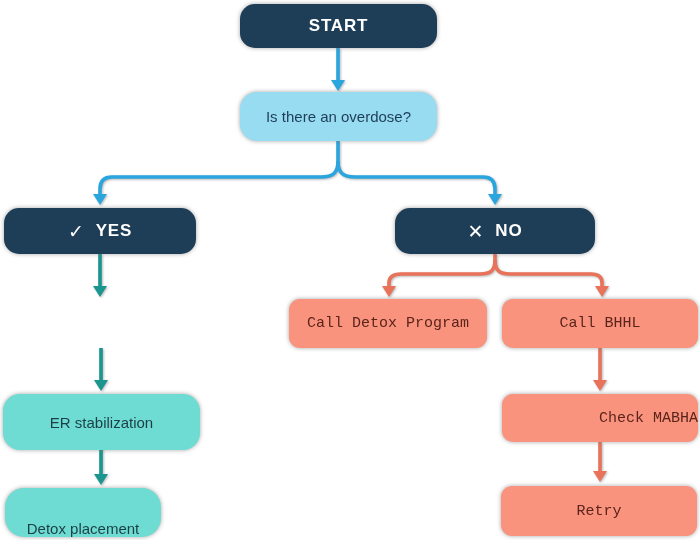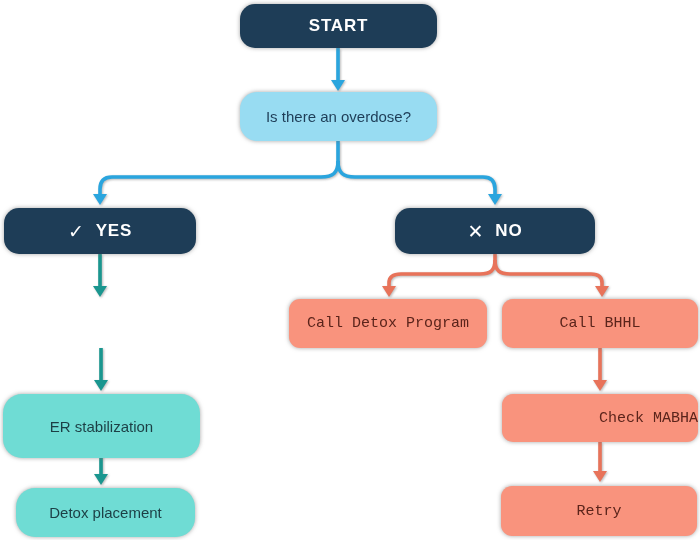--- a/index.html
+++ b/index.html
@@ -68,22 +68,22 @@
     font-family: Liberation Mono, monospace;
   }
   .navy .icon { font-size: 19px; font-weight: bold; }
 
   
   #n-start    { left: 240px; top: 4px;   width: 197px; height: 44px; }
   #n-question { left: 240px; top: 92px;  width: 197px; height: 49px; }
   #n-yes      { left: 4px;   top: 208px; width: 192px; height: 46px; }
   #n-no       { left: 395px; top: 208px; width: 200px; height: 46px; }
   #n-call911  { left: 3px;   top: 300px; width: 197px; height: 48px; }
-  #n-er       { left: 3px;   top: 394px; width: 197px; height: 64px; }
-  #n-detoxp   { left: 16px;   top: 488px; width: 179px; height: 49px; }
+  #n-er       { left: 3px;   top: 394px; width: 197px; height: 56px; border-radius: 17px; }
+  #n-detoxp   { left: 5px;   top: 488px; width: 156px; height: 49px; align-items: flex-end; }
   #n-calldtx  { left: 289px; top: 299px; width: 198px; height: 49px; }
   #n-bhhl     { left: 502px; top: 299px; width: 196px; height: 49px; }
   #n-mabha    { left: 502px; top: 394px; width: 196px; height: 48px; justify-content: flex-end; }
   #n-retry    { left: 501px; top: 486px; width: 196px; height: 50px; }
 </style>
 </head>
 <body>
 
 <div class="stage">
 

